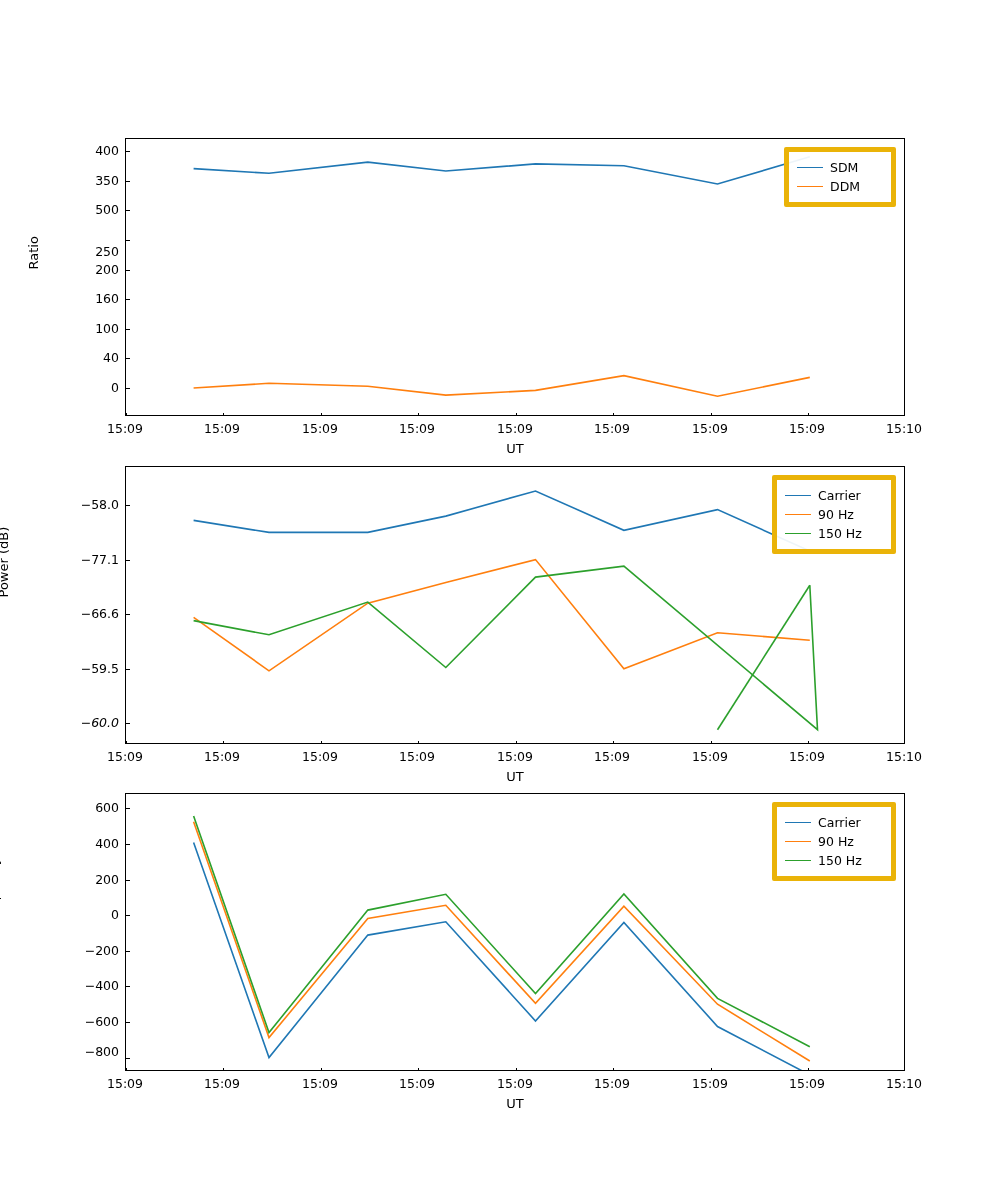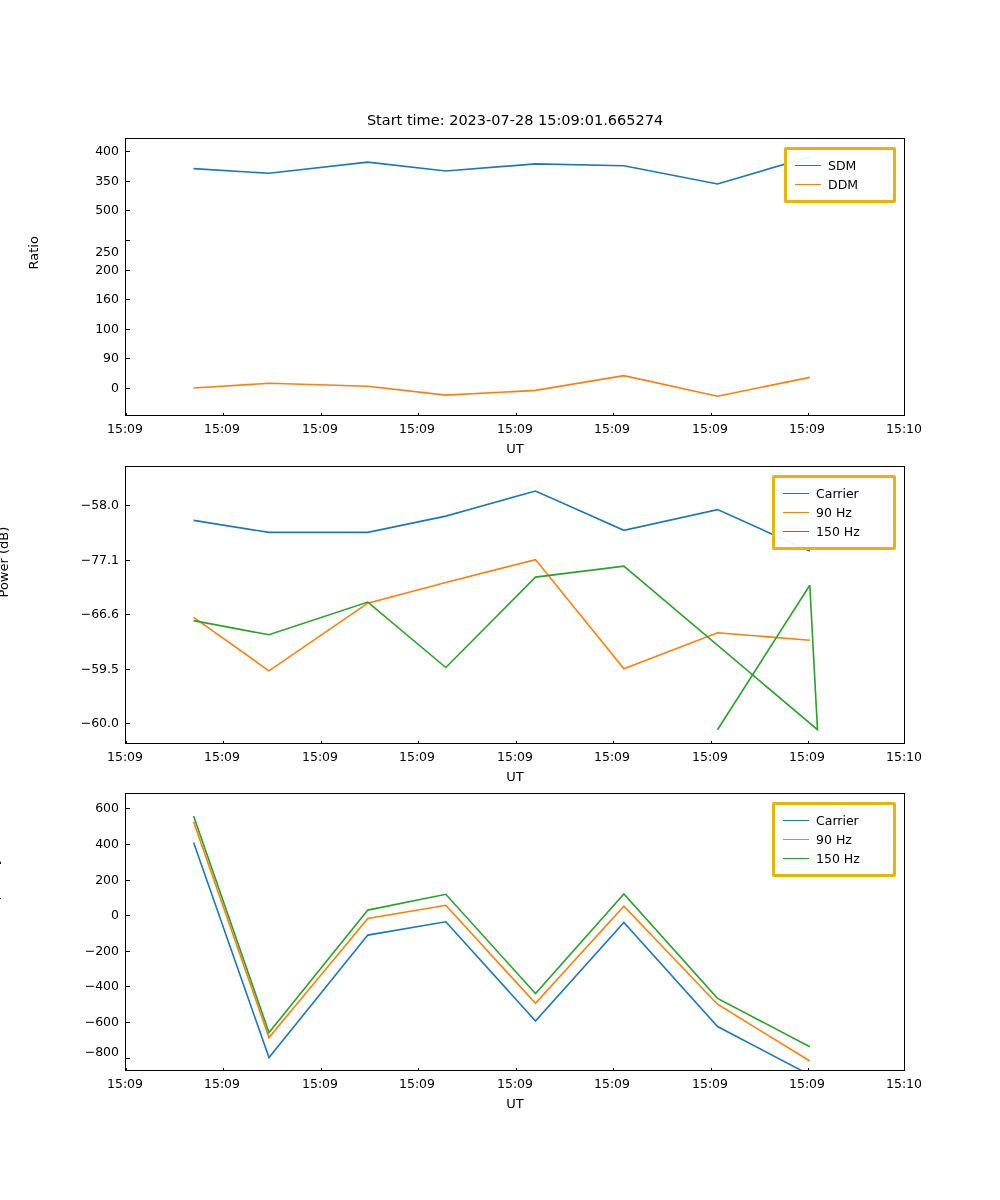--- a/index.html
+++ b/index.html
@@ -64,21 +64,21 @@
     font-size: 12.5px;
     text-align: center;
     white-space: nowrap;
   }
   .tick-mark {
     position: absolute;
     background: #000000;
   }
   .legend {
     position: absolute;
-    border: 3px solid #eab308;
+    border: 5px solid #eab308;
     background: rgba(255,255,255,0.92);
     box-sizing: border-box;
     padding: 6px 16px 6px 8px;
     border-radius: 2px;
   }
   .legend-row {
     display: flex;
     align-items: center;
     height: 19px;
   }
@@ -100,21 +100,20 @@
     overflow: visible;
   }
 </style>
 </head>
 <body>
 
 <div class="figure">
 
   <div class="panel" style="left:125px; top:138px; width:780px; height:278px;">
 
-    <div class="panel-title">Start time: 2023-07-28 15:09:01.665274</div>
 
     <div class="plot-area" style="width:780px; height:278px;">
       <svg class="series" width="780" height="278" viewBox="0 0 780 278">
 
         <polyline fill="none" stroke="#1f77b4" stroke-width="1.6" points="67.6,29.6 143.0,34.3 241.8,23.1 319.8,32.0 409.5,24.9 497.9,26.7 591.5,45.0 683.8,17.8"></polyline>
 
         <polyline fill="none" stroke="#ff7f0e" stroke-width="1.6" points="67.6,249.0 143.0,244.3 241.8,247.2 319.8,256.1 409.5,251.4 497.9,236.6 591.5,257.3 683.8,238.4"></polyline>
       </svg>
 
       <div class="tick-mark" style="left:0px;   top:274px; width:1px; height:4px;"></div>
@@ -142,21 +141,21 @@
           <span class="legend-text">SDM</span>
         </div>
         <div class="legend-row">
           <span class="legend-line" style="border-top-color:#ff7f0e;"></span>
           <span class="legend-text">DDM</span>
         </div>
       </div>
     </div>
 
     <div class="tick-label-y" style="left:-46px; width:40px; top:242px;">0</div>
-    <div class="tick-label-y" style="left:-46px; width:40px; top:212.4px;">90</div>
+    <div class="tick-label-y" style="left:-46px; width:40px; top:212.4px;">40</div>
     <div class="tick-label-y" style="left:-46px; width:40px; top:182.8px;">100</div>
     <div class="tick-label-y" style="left:-46px; width:40px; top:153.2px;">160</div>
     <div class="tick-label-y" style="left:-46px; width:40px; top:123.6px;">200</div>
     <div class="tick-label-y" style="left:-46px; width:40px; top:94px;margin-top:12px;">250</div>
     <div class="tick-label-y" style="left:-46px; width:40px; top:64.4px;">500</div>
     <div class="tick-label-y" style="left:-46px; width:40px; top:34.8px;">350</div>
     <div class="tick-label-y" style="left:-46px; width:40px; top:5.2px;">400</div>
 
     <div class="tick-label-x" style="left:-30px;  width:60px; top:283px;">15:09</div>
     <div class="tick-label-x" style="left:67px;   width:60px; top:283px;">15:09</div>
@@ -207,21 +206,21 @@
           <span class="legend-line" style="border-top-color:#ff7f0e;"></span>
           <span class="legend-text">90 Hz</span>
         </div>
         <div class="legend-row">
           <span class="legend-line" style="border-top-color:#2ca02c;"></span>
           <span class="legend-text">150 Hz</span>
         </div>
       </div>
     </div>
 
-    <div class="tick-label-y" style="left:-58px; width:52px; top:249.2px;">−60.0</div>
+    <div class="tick-label-y" style="left:-58px; width:52px; top:249.2px;font-style:italic;">−60.0</div>
     <div class="tick-label-y" style="left:-58px; width:52px; top:194.7px;">−59.5</div>
     <div class="tick-label-y" style="left:-58px; width:52px; top:140.2px;">−66.6</div>
     <div class="tick-label-y" style="left:-58px; width:52px; top:85.7px;">−77.1</div>
     <div class="tick-label-y" style="left:-58px; width:52px; top:31.2px;">−58.0</div>
 
     <div class="tick-label-x" style="left:-30px;  width:60px; top:283px;">15:09</div>
     <div class="tick-label-x" style="left:67px;   width:60px; top:283px;">15:09</div>
     <div class="tick-label-x" style="left:165px;  width:60px; top:283px;">15:09</div>
     <div class="tick-label-x" style="left:262px;  width:60px; top:283px;">15:09</div>
     <div class="tick-label-x" style="left:360px;  width:60px; top:283px;">15:09</div>

